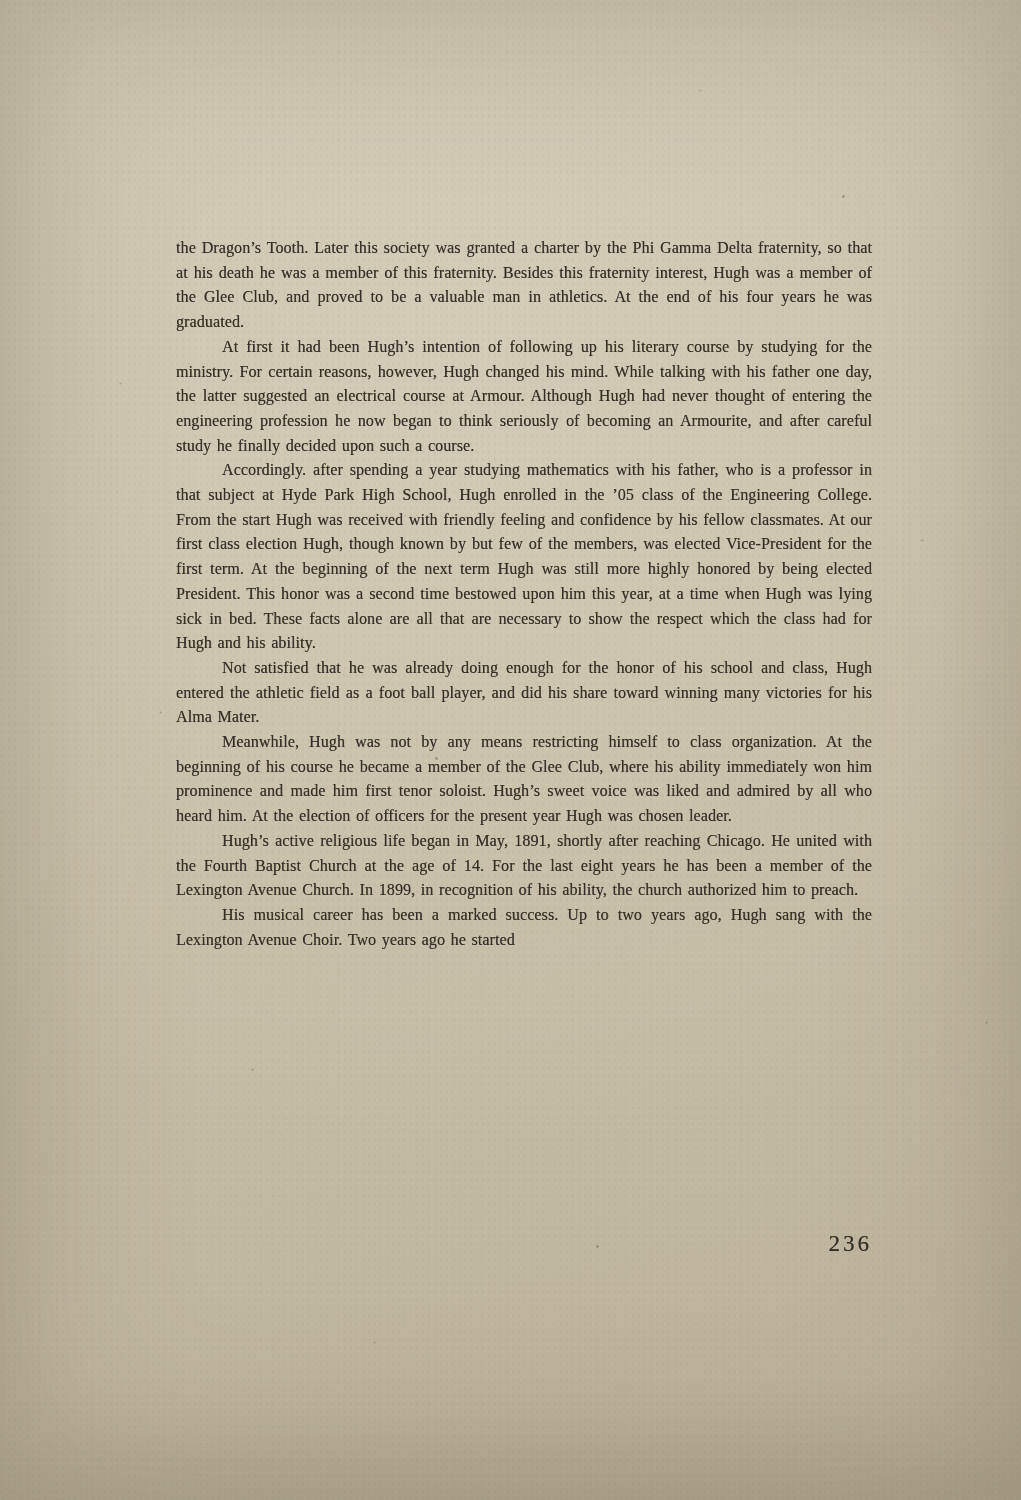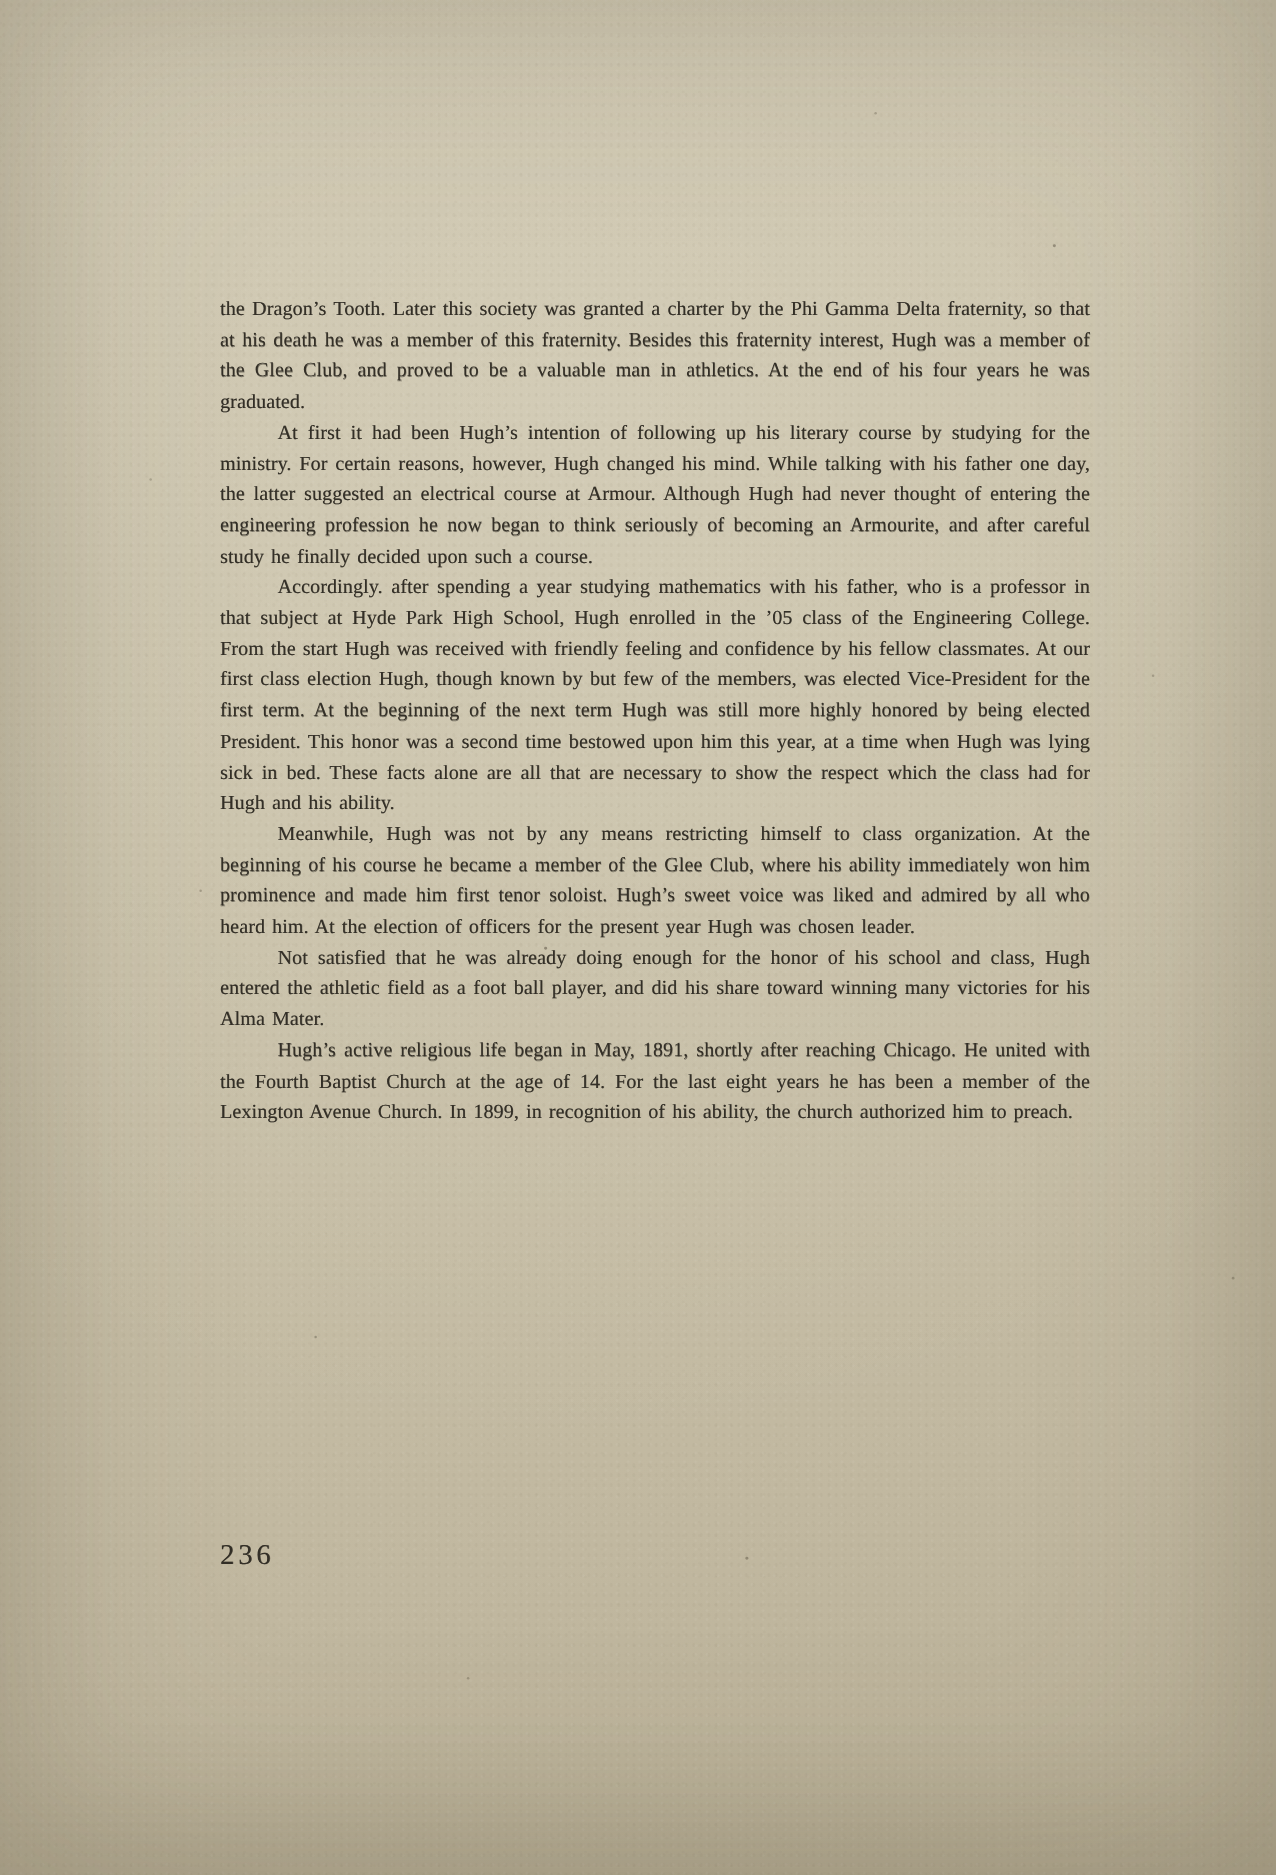--- a/index.html
+++ b/index.html
@@ -71,38 +71,39 @@
     text-indent: 46px;
   }
   .text-block p.opening {
     text-indent: 0;
   }
   .page-number {
     position: absolute;
     top: 1231px;
     left: 176px;
     width: 696px;
-    text-align: left;
+    text-align: right;
     font-family: "Liberation Serif", "DejaVu Serif", serif;
     font-size: 23px;
     letter-spacing: 3px;
     color: var(--ink);
     text-shadow: 0.3px 0.3px 0.45px rgba(51,47,39,0.55);
   }
 </style>
 </head>
 <body>
 
 <div class="grain"></div>
 <div class="specks"></div>
 
 <div class="text-block">
   <p class="opening">the Dragon’s Tooth.  Later this society was granted a charter by the Phi Gamma Delta fraternity, so that at his death he was a member of this fraternity.  Besides this fraternity interest, Hugh was a member of the Glee Club, and proved to be a valuable man in athletics.  At the end of his four years he was graduated.</p>
   <p>At first it had been Hugh’s intention of following up his literary course by studying for the ministry.  For certain reasons, however, Hugh changed his mind.  While talking with his father one day, the latter suggested an electrical course at Armour.  Although Hugh had never thought of entering the engineering profession he now began to think seriously of becoming an Armourite, and after careful study he finally decided upon such a course.</p>
   <p>Accordingly. after spending a year studying mathematics with his father, who is a professor in that subject at Hyde Park High School, Hugh enrolled in the ’05 class of the Engineering College.  From the start Hugh was received with friendly feeling and confidence by his fellow classmates. At our first class election Hugh, though known by but few of the members, was elected Vice-President for the first term.  At the beginning of the next term Hugh was still more highly honored by being elected President.  This honor was a second time bestowed upon him this year, at a time when Hugh was lying sick in bed.  These facts alone are all that are necessary to show the respect which the class had for Hugh and his ability.</p>
+  <p>Not satisfied that he was already doing enough for the honor of his school and class, Hugh entered the athletic field as a foot ball player, and did his share toward winning many victories for his Alma Mater.</p>
   <p>Meanwhile, Hugh was not by any means restricting himself to class organization.  At the beginning of his course he became a member of the Glee Club, where his ability immediately won him prominence and made him first tenor soloist.  Hugh’s sweet voice was liked and admired by all who heard him.  At the election of officers for the present year Hugh was chosen leader.</p>
-  <p>Not satisfied that he was already doing enough for the honor of his school and class, Hugh entered the athletic field as a foot ball player, and did his share toward winning many victories for his Alma Mater.</p>
   <p>Hugh’s active religious life began in May, 1891, shortly after reaching Chicago.  He united with the Fourth Baptist Church at the age of 14.  For the last eight years he has been a member of the Lexington Avenue Church.  In 1899, in recognition of his ability, the church authorized him to preach.</p>
+  <p>His musical career has been a marked success.  Up to two years ago, Hugh sang with the Lexington Avenue Choir.  Two years ago he started</p>
 </div>
 
 <div class="page-number">236</div>
 
 <div class="vignette"></div>
 
 </body></html>

